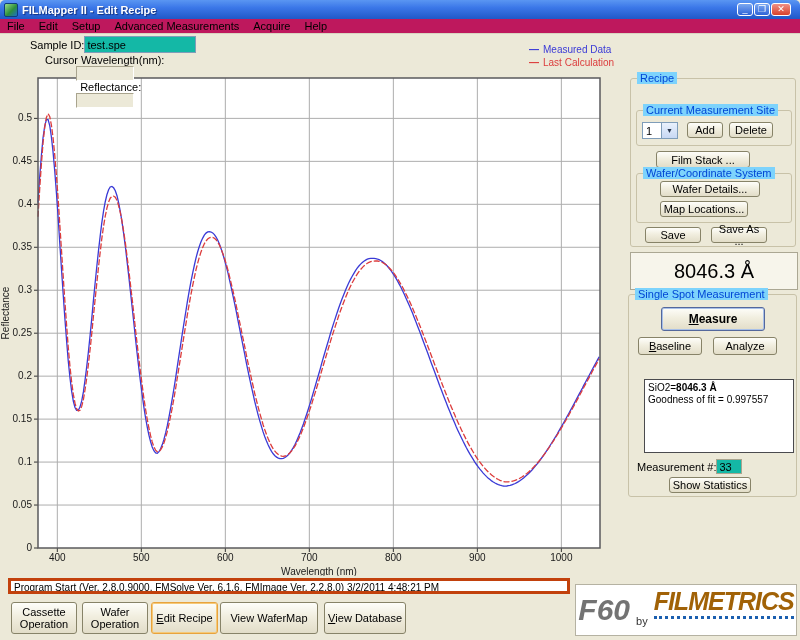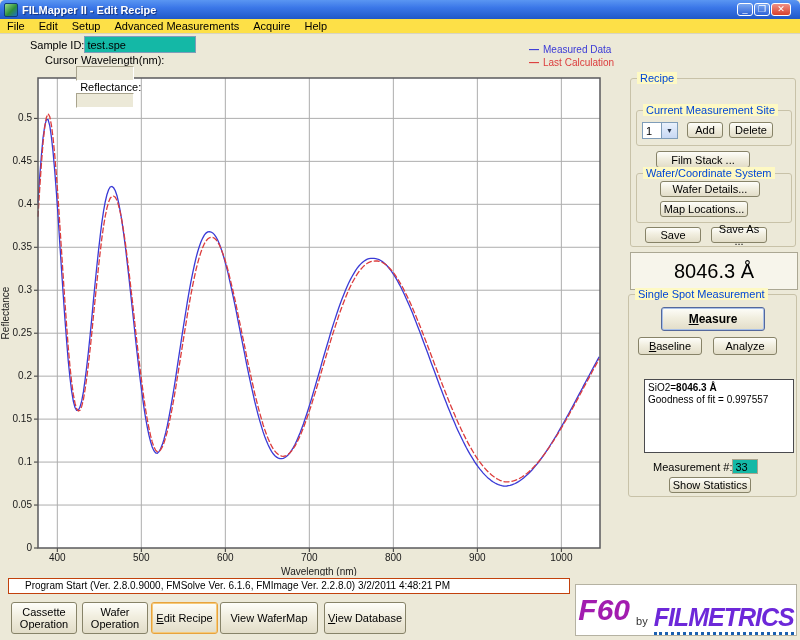--- a/index.html
+++ b/index.html
@@ -12,30 +12,30 @@
     border-radius:5px 5px 0 0;display:flex;align-items:center;}
   .app-icon{width:12px;height:12px;margin:0 4px 0 4px;border-radius:2px;
     background:linear-gradient(135deg,#9BE08A,#2E8F3C 55%,#1B6ECD);border:1px solid #0E3D7A;}
   .title-text{color:#fff;font-weight:bold;font-size:11px;text-shadow:1px 1px 1px #11307E;}
   .wbtn{position:absolute;top:3px;width:16px;height:13px;border:1px solid #FFF;border-radius:3px;
     color:#fff;font-size:9px;line-height:11px;text-align:center;box-sizing:border-box;cursor:default;}
   .wbtn.minb{left:737px;background:linear-gradient(180deg,#7BA8F0,#2E63D8);}
   .wbtn.resb{left:754px;background:linear-gradient(180deg,#7BA8F0,#2E63D8);}
   .wbtn.clsb{left:771px;width:20px;background:linear-gradient(180deg,#F09086,#D8412C);}
   
-  .menubar{left:0;top:19px;width:800px;height:14px;background:#fde047;display:flex;align-items:center;
+  .menubar{left:0;top:19px;width:800px;height:14px;background:#be185d;display:flex;align-items:center;
     border-bottom:1px solid #D8D4C0;}
   .menu-item{padding:0 7px;font-size:11px;}
   
   .tbox{box-sizing:border-box;border:1px solid #7F9DB9;background:#14b8a6;font:11px "Liberation Sans",sans-serif;padding:0 2px;}
   .sunken{box-sizing:border-box;border:1px solid #A9A48E;border-right-color:#FFF;border-bottom-color:#FFF;background:#ECE9D8;}
   .row{display:flex;align-items:center;}
   
   .group{border:1px solid #C8C2A8;border-radius:3px;box-sizing:border-box;}
-  .gcaption{position:absolute;top:-7px;left:6px;background:#fef9c3;padding:0 3px;color:#0046D5;font-size:11px;white-space:nowrap;}
+  .gcaption{position:absolute;top:-7px;left:6px;background:#7dd3fc;padding:0 3px;color:#0046D5;font-size:11px;white-space:nowrap;}
   
   .btn{box-sizing:border-box;background:linear-gradient(180deg,#FEFEFA 0%,#F1EEDF 45%,#E2DDC8 100%);
     border:1px solid #878368;border-radius:3px;font:11px "Liberation Sans",sans-serif;color:#000;
     display:flex;align-items:center;justify-content:center;text-align:center;cursor:default;padding:0 2px;}
   .btn.default{border:1px solid #54689C;box-shadow:0 0 0 1px #A8C0E8 inset;font-weight:bold;}
   .btn.active{border:1px solid #E8A33D;box-shadow:0 0 0 1px #F5C978 inset;}
   
   .combo{box-sizing:border-box;border:1px solid #7F9DB9;background:#fff;display:flex;align-items:center;justify-content:space-between;}
   .combo .val{padding-left:3px;font-size:11px;white-space:nowrap;overflow:hidden;}
   .combo .drop{width:15px;align-self:stretch;background:linear-gradient(180deg,#E9F1FC,#C7D8F4);
@@ -44,29 +44,29 @@
   
   .tick{font:10px "Liberation Sans",sans-serif;fill:#1A1A1A;}
   .legend-row{display:flex;align-items:center;font-size:10px;line-height:13px;}
   .legend-dash{width:14px;font-weight:bold;}
   
   .thick-display{left:630px;top:252px;width:166px;height:36px;background:#F7F5EB;border:1px solid #ABA793;
     display:flex;align-items:center;justify-content:center;font-size:20px;}
   .result-box{left:643px;top:378px;width:150px;height:74px;background:#ffffff;border:1px solid #4A4A4E;
     box-sizing:border-box;font-size:10px;line-height:12px;padding:2px 3px;}
   
-  .statusbar{left:8px;top:578px;width:562px;height:16px;background:#fff;border:1px solid #c2410c;
-    box-sizing:border-box;font-size:10px;line-height:14px;padding-left:16px;white-space:nowrap;overflow:hidden;}
+  .statusbar{left:8px;top:578px;width:562px;height:16px;background:#fff;border:3px solid #c2410c;
+    box-sizing:border-box;font-size:10px;line-height:14px;padding-left:3px;white-space:nowrap;overflow:hidden;}
   .navbtn{position:absolute;top:602px;height:32px;}
   .logo-panel{left:575px;top:584px;width:222px;height:52px;background:#fff;border:1px solid #B5B2A2;
     box-sizing:border-box;display:flex;align-items:center;justify-content:center;gap:6px;}
-  .logo-model{font-size:30px;font-weight:bold;font-style:italic;color:#a21caf;}
+  .logo-model{font-size:30px;font-weight:bold;font-style:italic;color:#737373;}
   .logo-by{font-size:11px;color:#333;align-self:flex-end;margin-bottom:8px;}
-  .logo-brand{font-size:25px;font-weight:bold;font-style:italic;color:#6d28d9;letter-spacing:-1px;
-    border-bottom:3px dotted #1B5FAF;padding-bottom:0px;align-self:flex-end;margin-bottom:0;text-align:center;}
+  .logo-brand{font-size:25px;font-weight:bold;font-style:italic;color:#a16207;letter-spacing:-1px;
+    border-bottom:3px dotted #1B5FAF;padding-bottom:0px;align-self:flex-end;margin-bottom:16px;text-align:center;}
   u{text-decoration:underline;}
 </style>
 </head>
 <body>
 
 <div class="abs titlebar">
   <div class="app-icon"></div>
   <span class="title-text">FILMapper II - Edit Recipe</span>
 </div>
 <div class="wbtn minb">_</div>
@@ -199,21 +199,21 @@
 
   <div class="abs btn default" style="left:32px;top:12px;width:104px;height:24px;font-size:12px;"><u>M</u>easure</div>
   <div class="abs btn" style="left:9px;top:42px;width:64px;height:18px;"><u>B</u>aseline</div>
   <div class="abs btn" style="left:84px;top:42px;width:64px;height:18px;">Analyze</div>
 
   <div class="result-box abs" style="left:15px;top:84px;">
     <div><span>SiO2=</span><b>8046.3 Å</b></div>
     <div>Goodness of fit = 0.997557</div>
   </div>
 
-  <div class="abs row" style="left:24px;top:164px;height:15px;">
+  <div class="abs row" style="left:8px;top:164px;height:15px;">
     <span>Measurement #:</span>
     <input class="tbox" style="width: 26px; height: 15px; border-color: rgb(169, 164, 142);" value="33">
   </div>
 
   <div class="abs btn" style="left:40px;top:182px;width:82px;height:16px;">Show Statistics</div>
 </div>
 
 <div class="abs statusbar">Program Start (Ver. 2.8.0.9000, FMSolve Ver. 6.1.6, FMImage Ver. 2.2.8.0)  3/2/2011 4:48:21 PM</div>
 
 <div class="btn navbtn" style="left:11px;width:66px;">Cassette Operation</div>

